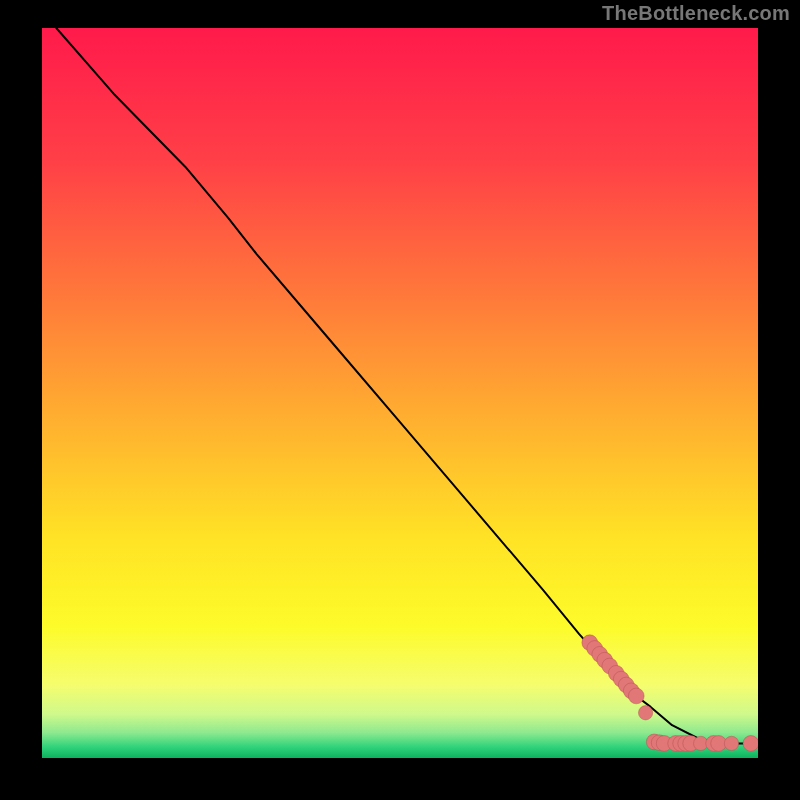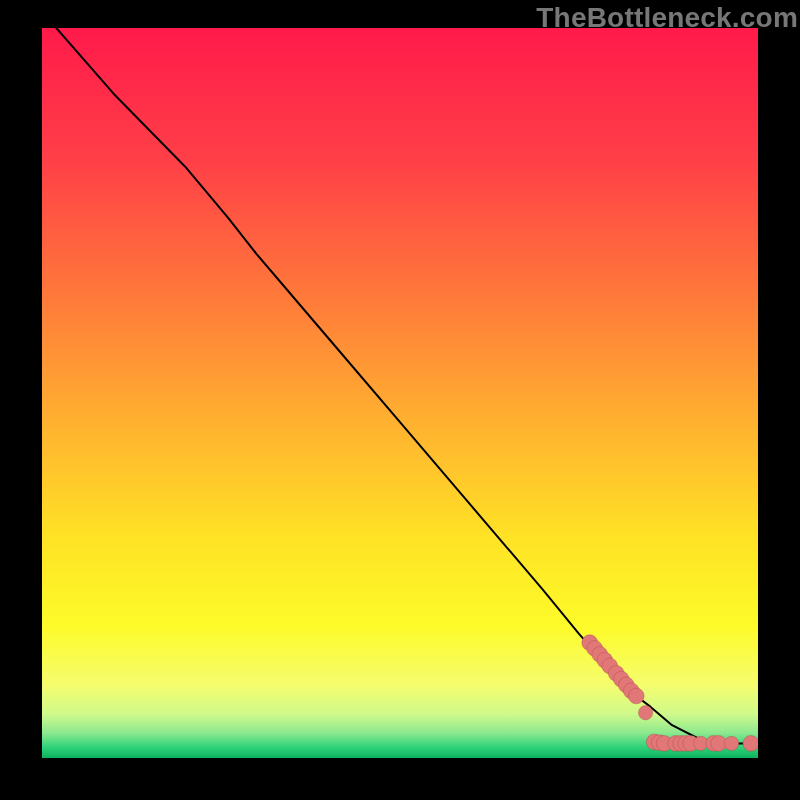--- a/index.html
+++ b/index.html
@@ -13,23 +13,23 @@
   }
   .frame {
     position: relative;
     width: 800px;
     height: 800px;
     background: #000;
   }
   .watermark {
     position: absolute;
     top: 2px;
-    right: 2px;
+    right: 10px;
     color: #777;
-    font-size: 28px;
+    font-size: 20px;
     font-weight: 600;
     letter-spacing: 0.2px;
     user-select: none;
   }
   .plot-wrap {
     position: absolute;
     left: 42px;
     top: 28px;
     width: 716px;
     height: 730px;

